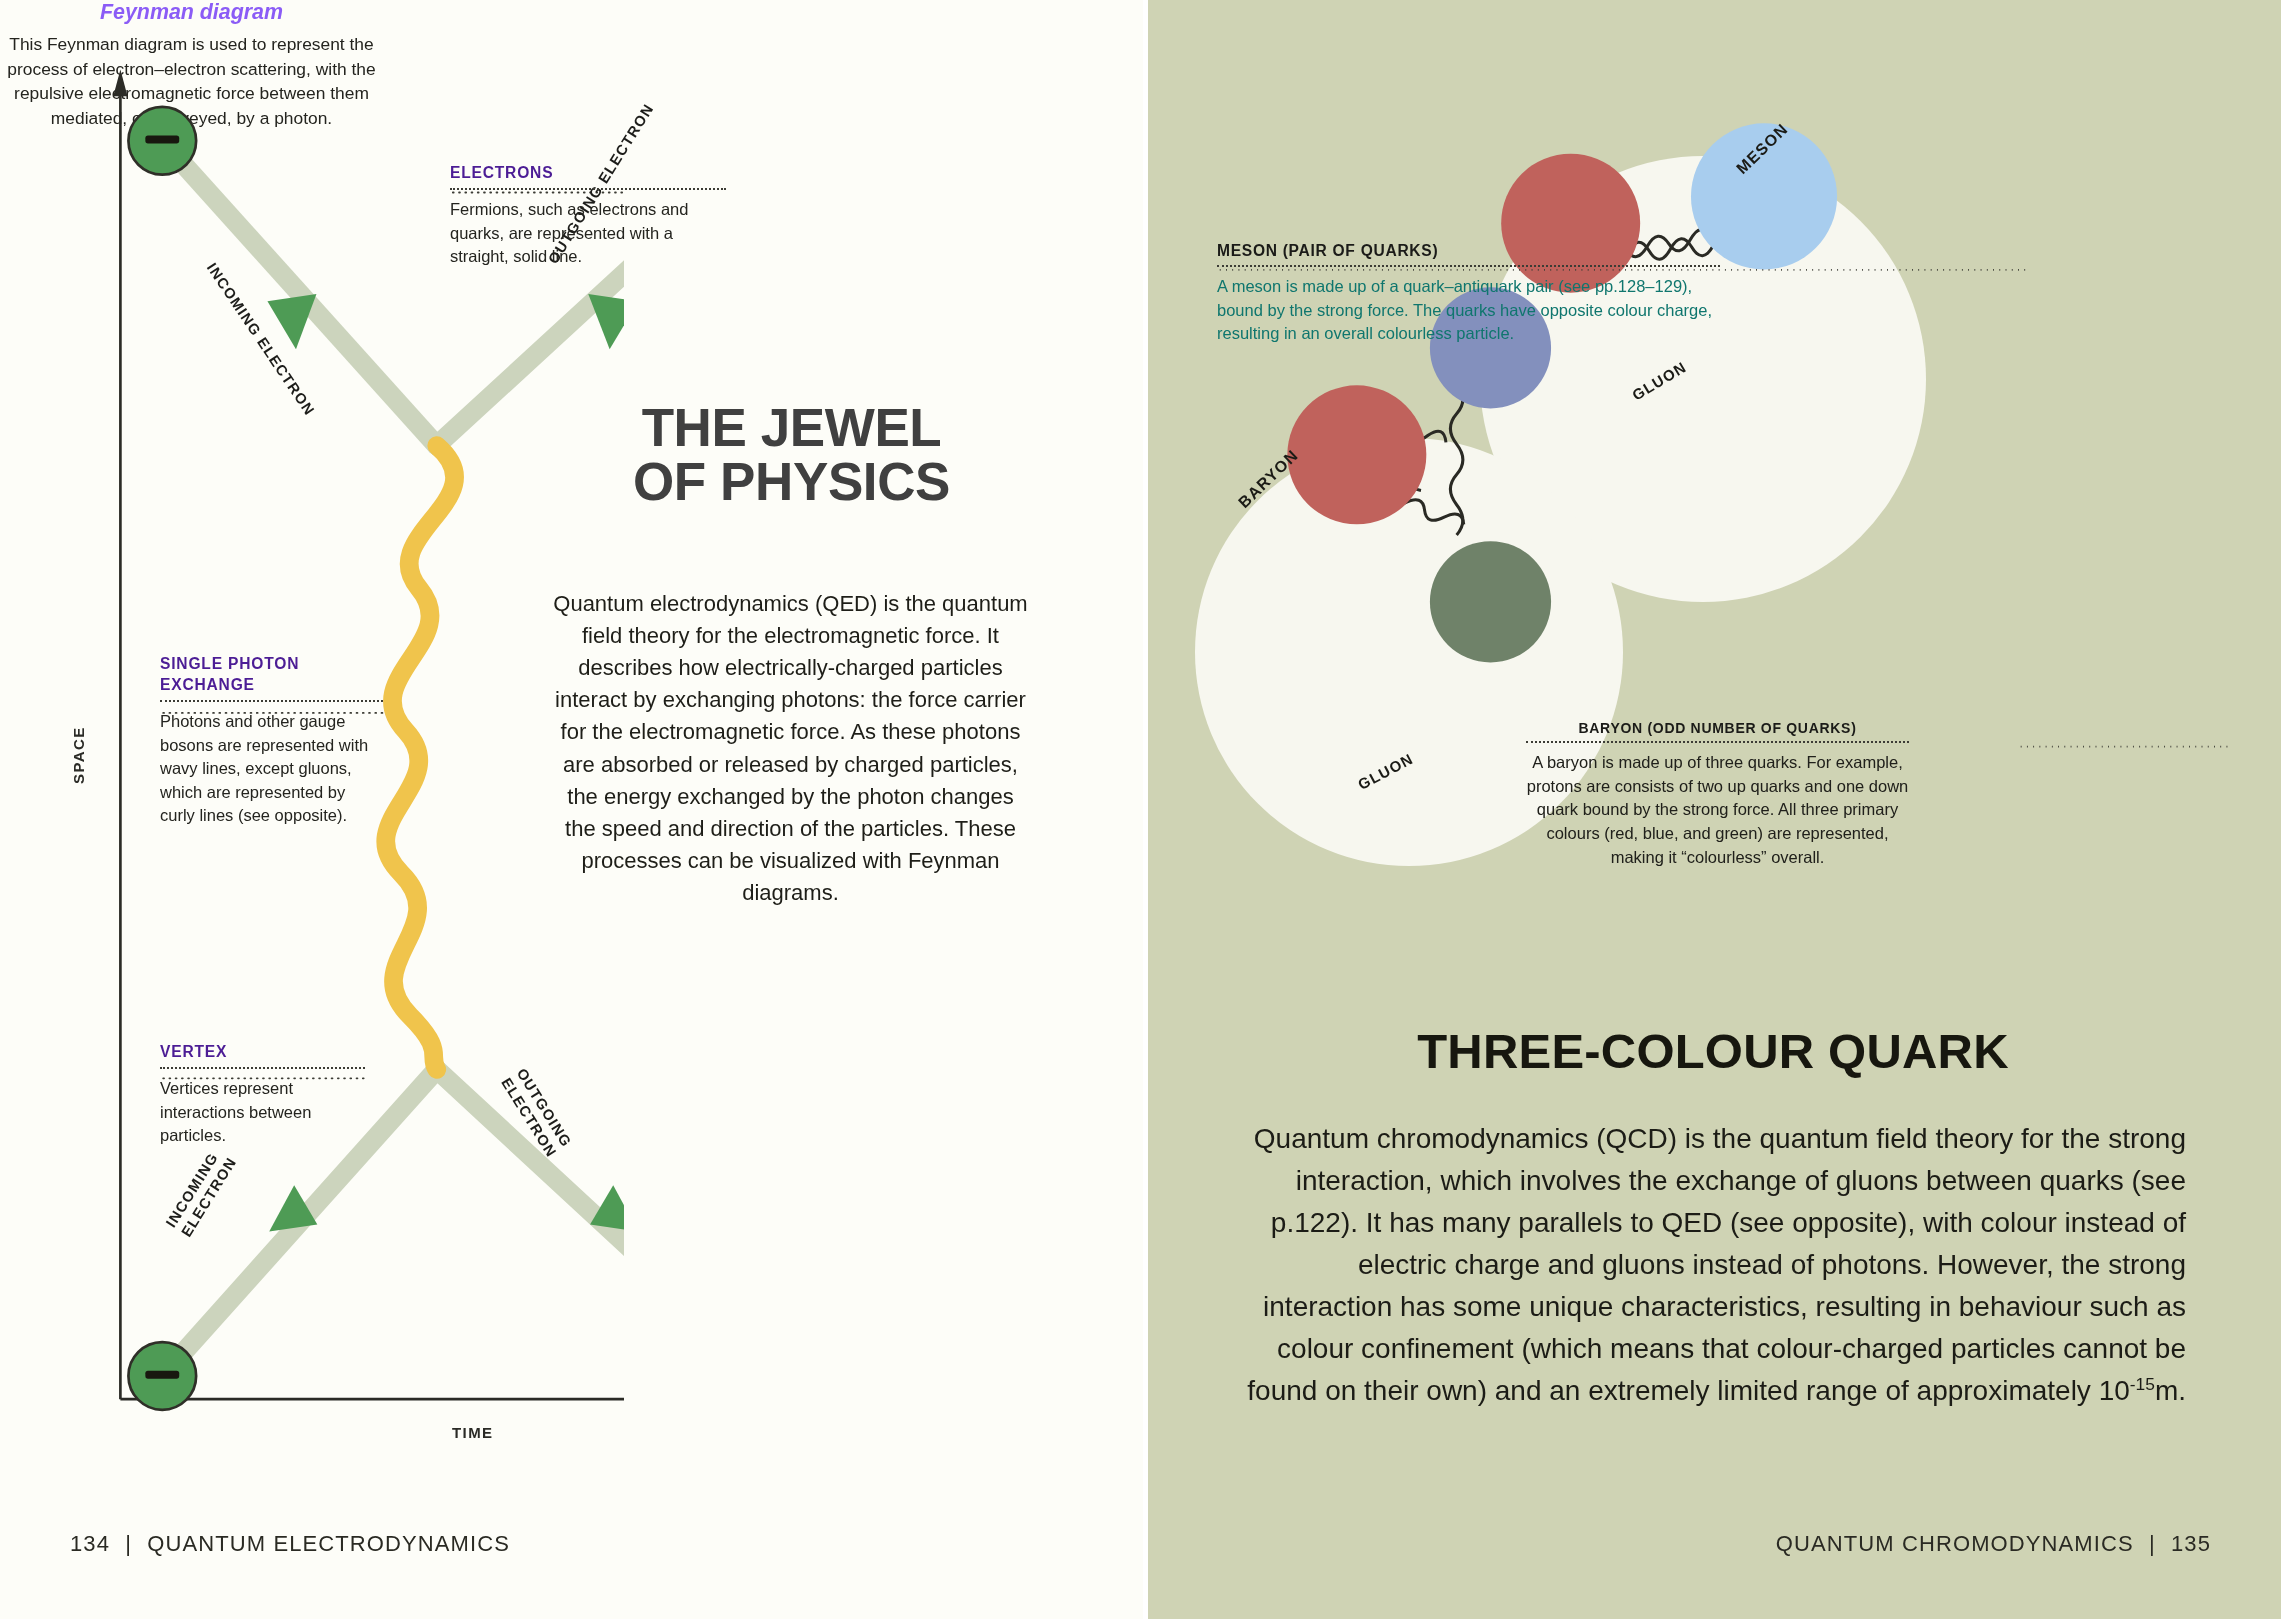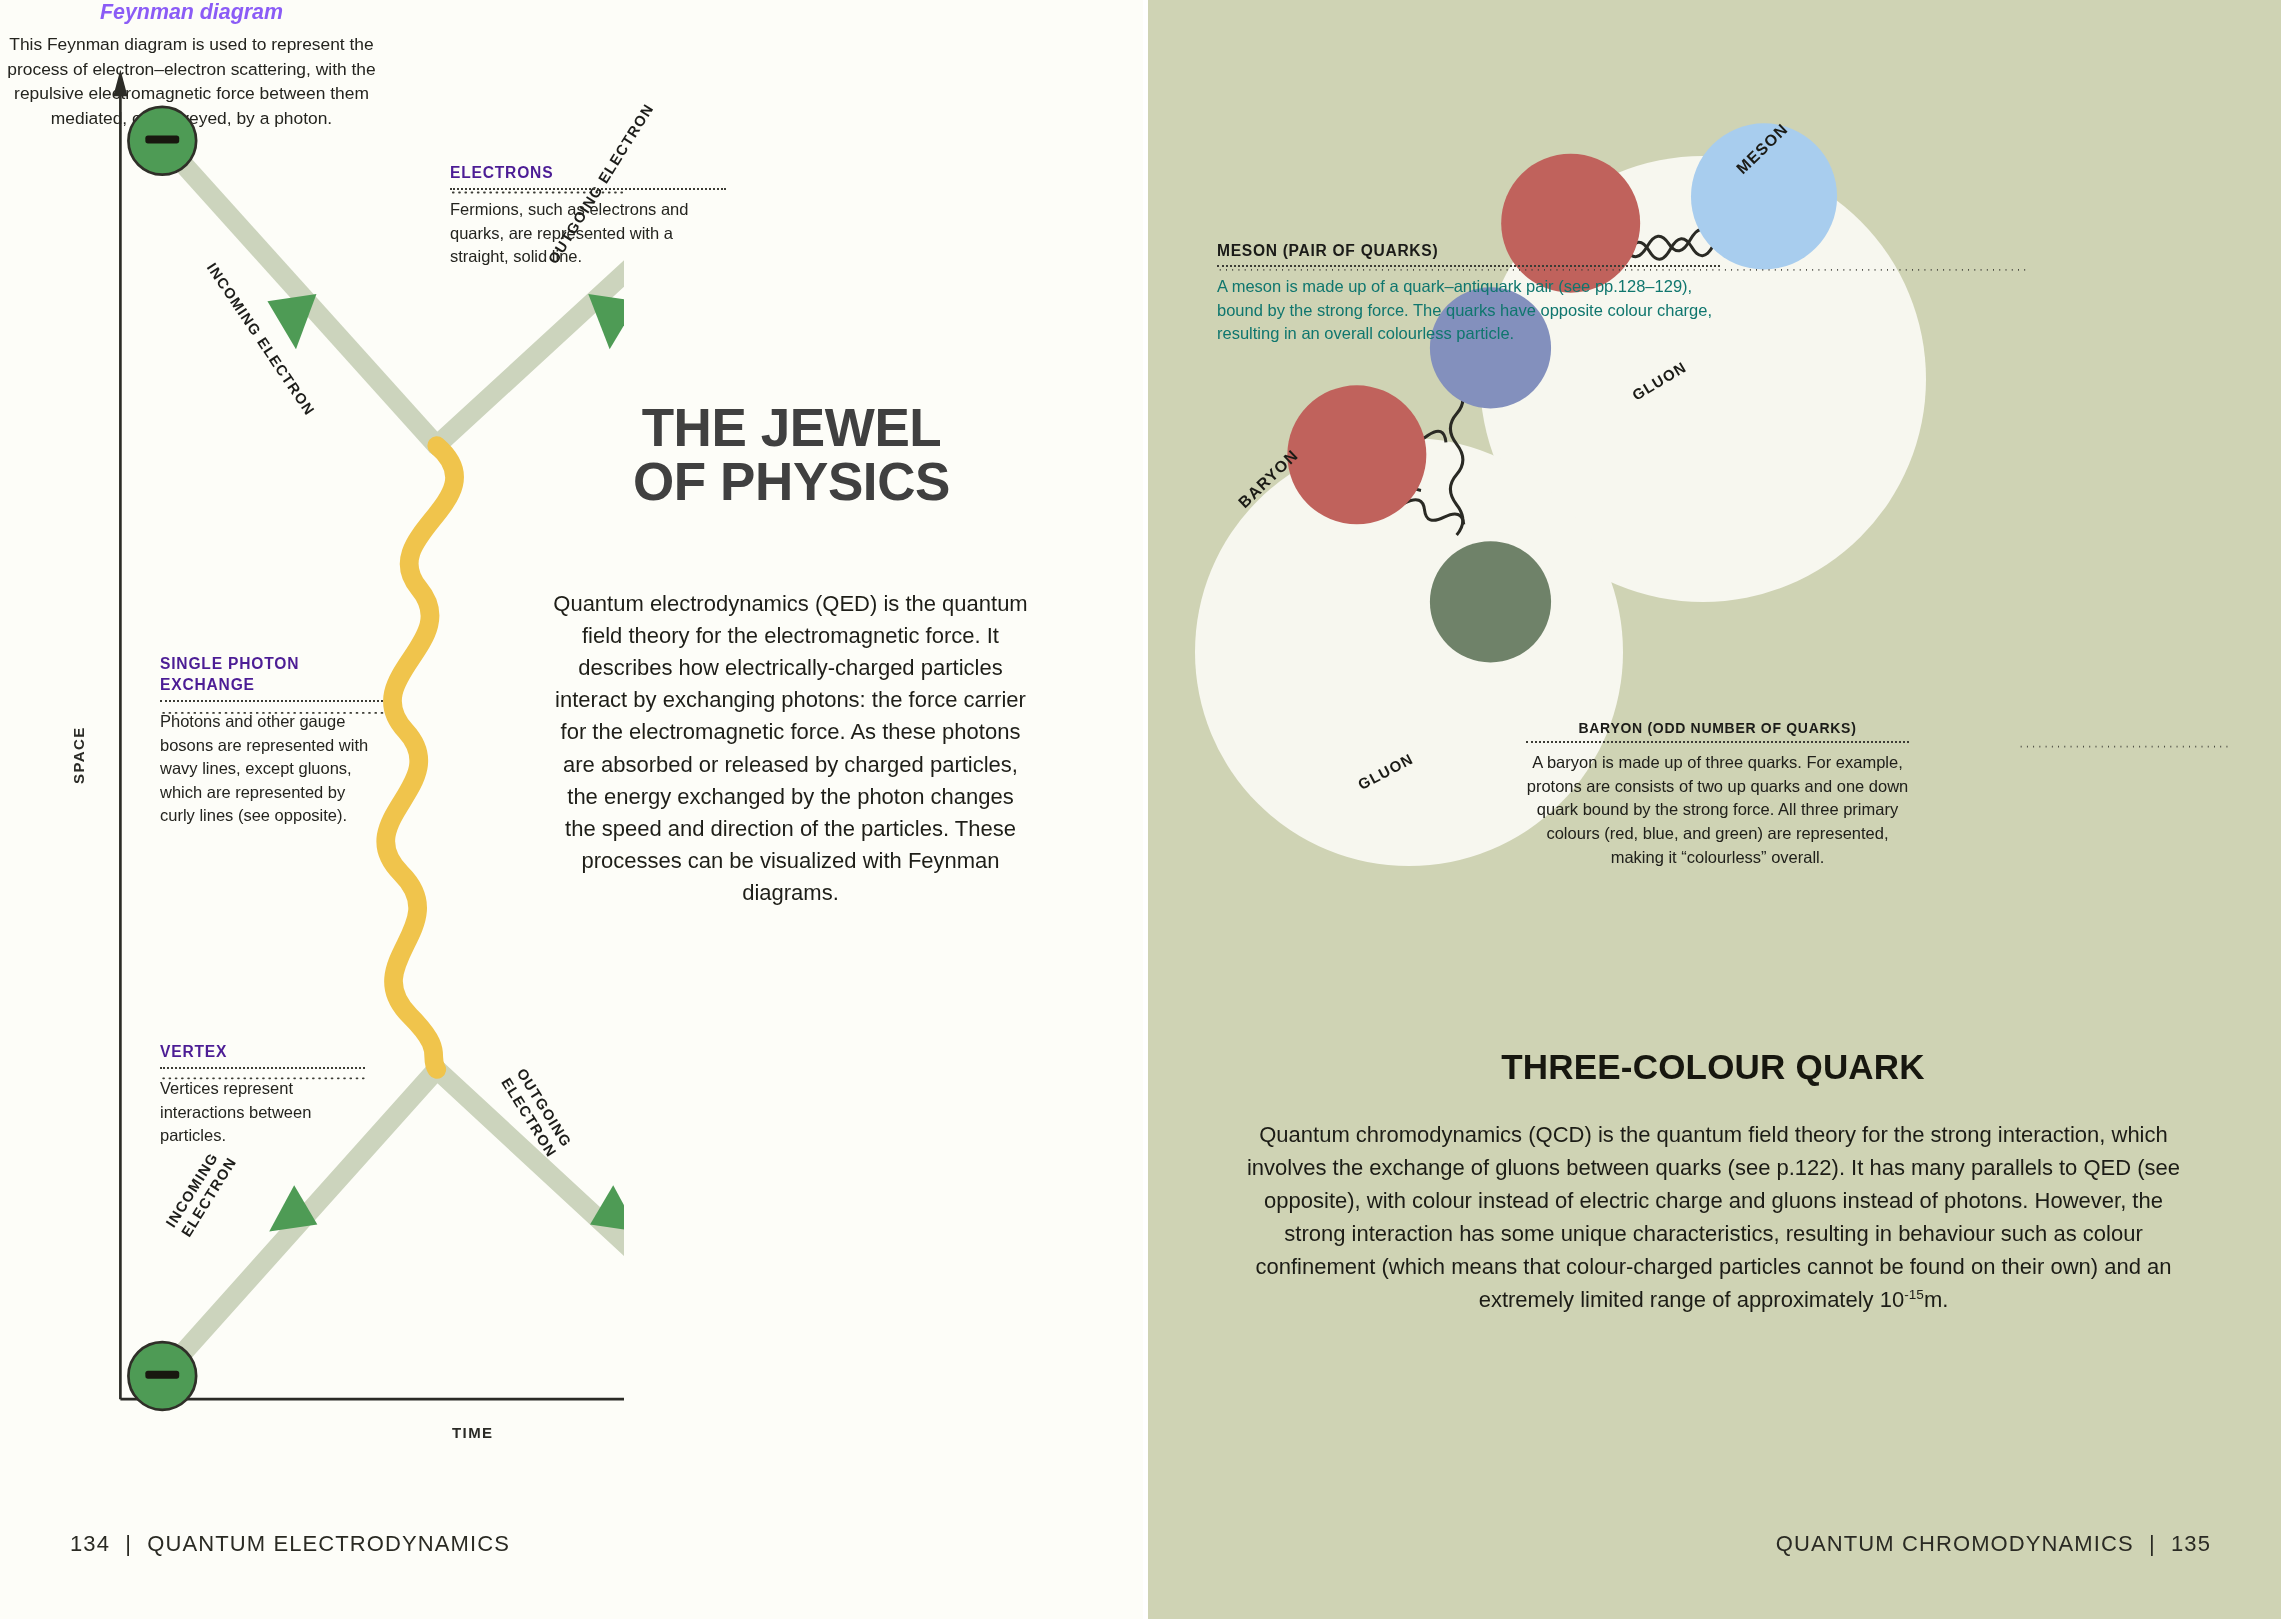--- a/index.html
+++ b/index.html
@@ -121,26 +121,26 @@
   .co-meson .c-rule { border-top: 2px dotted #3c3c35; margin: 5.3px 0 8px 0; }
   .co-meson .c-body { font-size: 16.5px; line-height: 1.43; color: #0f766e; }
 
   .co-baryon { position: absolute; left: 383px; top: 720px; width: 383px; text-align: center; }
   .co-baryon .c-title { font-size: 14px; font-weight: 700; letter-spacing: 0.7px; color: #1b1b18; }
   .co-baryon .c-rule { border-top: 2px dotted #3c3c35; margin: 5.3px 0 8px 0; }
   .co-baryon .c-body { font-size: 16.5px; line-height: 1.43; color: #20201b; }
 
   .headline-right {
     position: absolute; left: 53px; top: 1023px; width: 1034px;
-    text-align: center; font-size: 35px; font-weight: 700;
-    letter-spacing: 0.2px; color: #17170f; margin-top: 24px;
+    text-align: center; font-size: 49px; font-weight: 700;
+    letter-spacing: 0.2px; color: #17170f;
   }
   .body-right {
     position: absolute; left: 98px; top: 1118px; width: 945px;
-    text-align: center; font-size: 22px; line-height: 1.5; color: #1c1c16;
+    text-align: right; font-size: 28px; line-height: 1.5; color: #1c1c16;
   }
   sup { font-size: 0.62em; vertical-align: super; }
 </style>
 </head>
 <body>
 
 <div class="spread">
 
   <div class="page-left">
 

